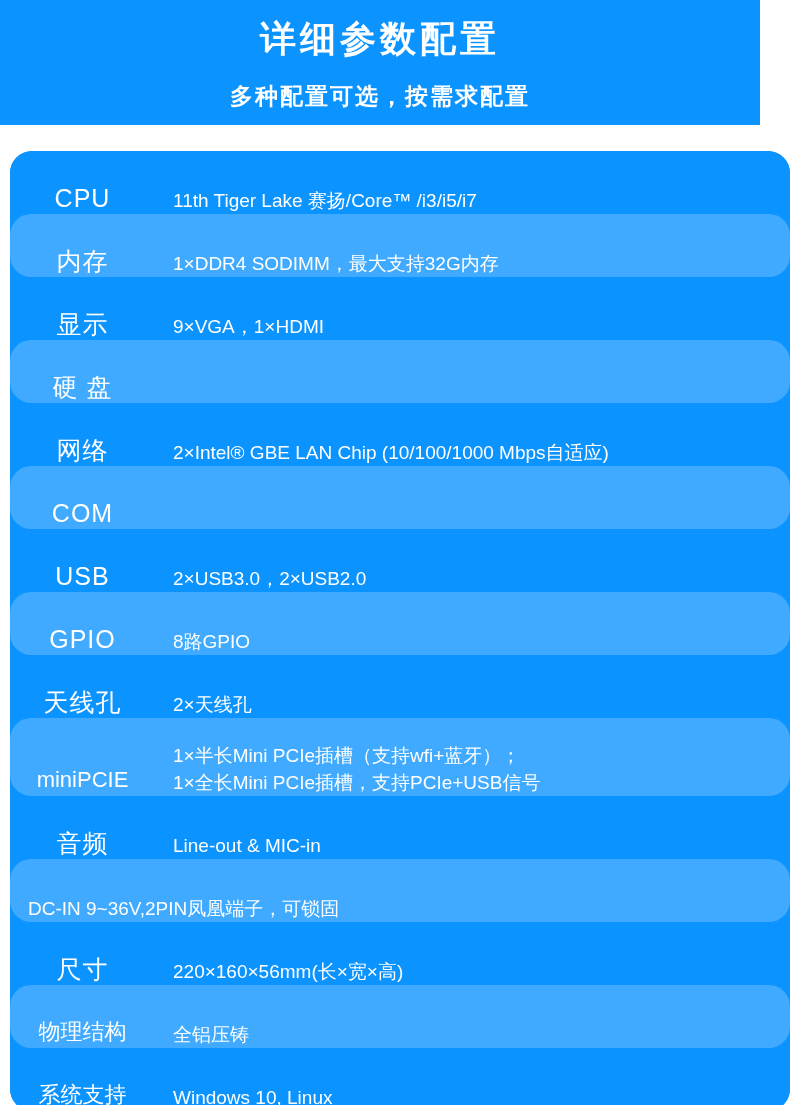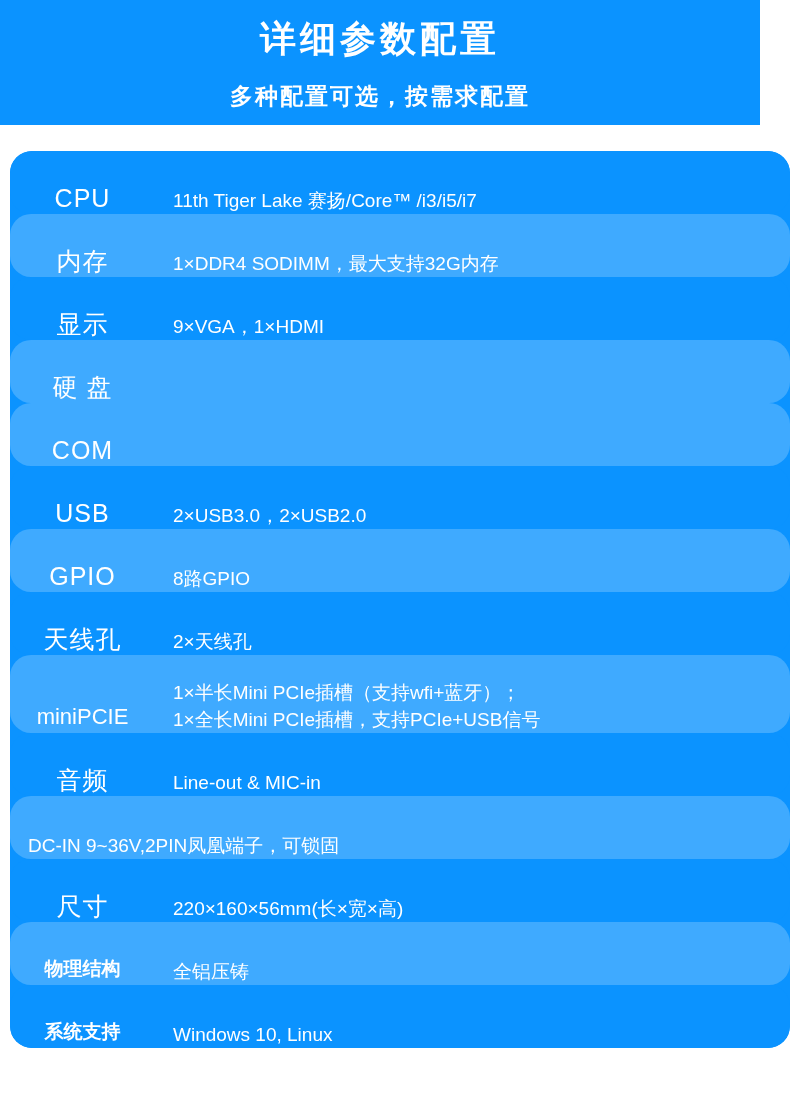--- a/index.html
+++ b/index.html
@@ -86,23 +86,22 @@
     font-size: 25px;
     line-height: 32px;
     letter-spacing: 1px;
     white-space: nowrap;
   }
   .spec-label.wide-label {
     font-size: 22px;
     letter-spacing: 0px;
   }
   .spec-label.small-label {
-    font-size: 19px;
+    font-size: 22px;
     letter-spacing: 0px;
-    font-weight: bold;
   }
   .spec-value {
     flex: 1 1 auto;
     color: #ffffff;
     font-size: 19px;
     line-height: 27px;
     padding-left: 18px;
     padding-right: 24px;
     box-sizing: border-box;
     white-space: pre-line;
@@ -130,20 +129,24 @@
       <div class="spec-row even">
         <div class="spec-label">内存</div>
         <div class="spec-value">1×DDR4 SODIMM，最大支持32G内存</div>
       </div>
       <div class="spec-row odd">
         <div class="spec-label">显示</div>
         <div class="spec-value">9×VGA，1×HDMI</div>
       </div>
       <div class="spec-row even">
         <div class="spec-label">硬 盘</div>
+      </div>
+      <div class="spec-row odd">
+        <div class="spec-label">网络</div>
+        <div class="spec-value">2×Intel® GBE LAN Chip (10/100/1000 Mbps自适应)</div>
       </div>
       <div class="spec-row even">
         <div class="spec-label">COM</div>
       </div>
       <div class="spec-row odd">
         <div class="spec-label">USB</div>
         <div class="spec-value">2×USB3.0，2×USB2.0</div>
       </div>
       <div class="spec-row even">
         <div class="spec-label">GPIO</div>

